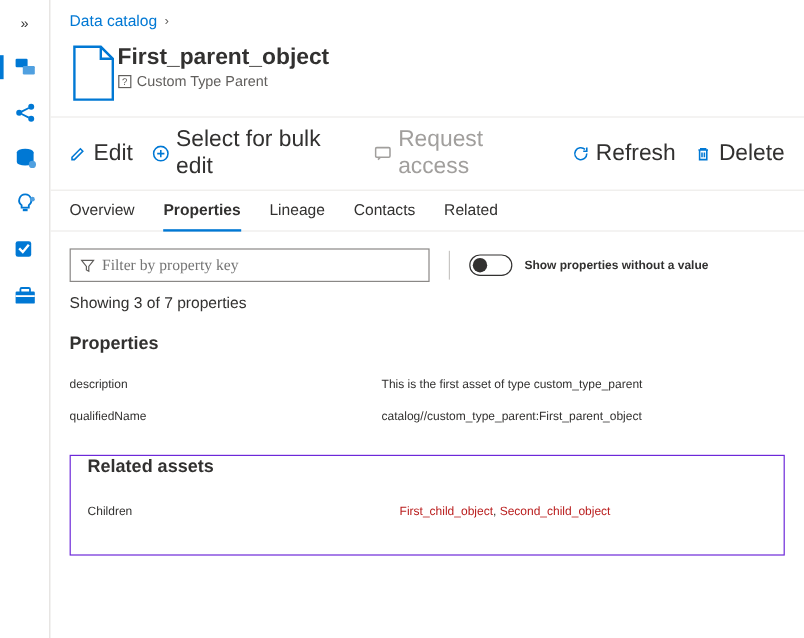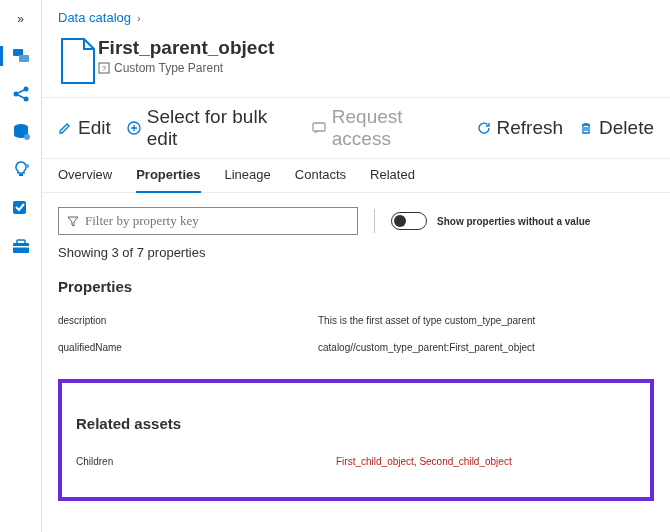--- a/index.html
+++ b/index.html
@@ -207,22 +207,22 @@
     }
     .prop-key {
       width: 260px;
       color: #323130;
     }
     .prop-val {
       flex: 1;
       color: #323130;
     }
     .related-box {
-      border: 4px solid #6d28d9;
-      padding: 32px 14px 22px;
+      border: 1px solid #6d28d9;
+      padding: 0 14px 22px;
       margin-top: 18px;
     }
     .related-box .section-title {
       margin-bottom: 16px;
     }
     .link {
       color: #b91c1c;
       cursor: pointer;
     }
   </style>

